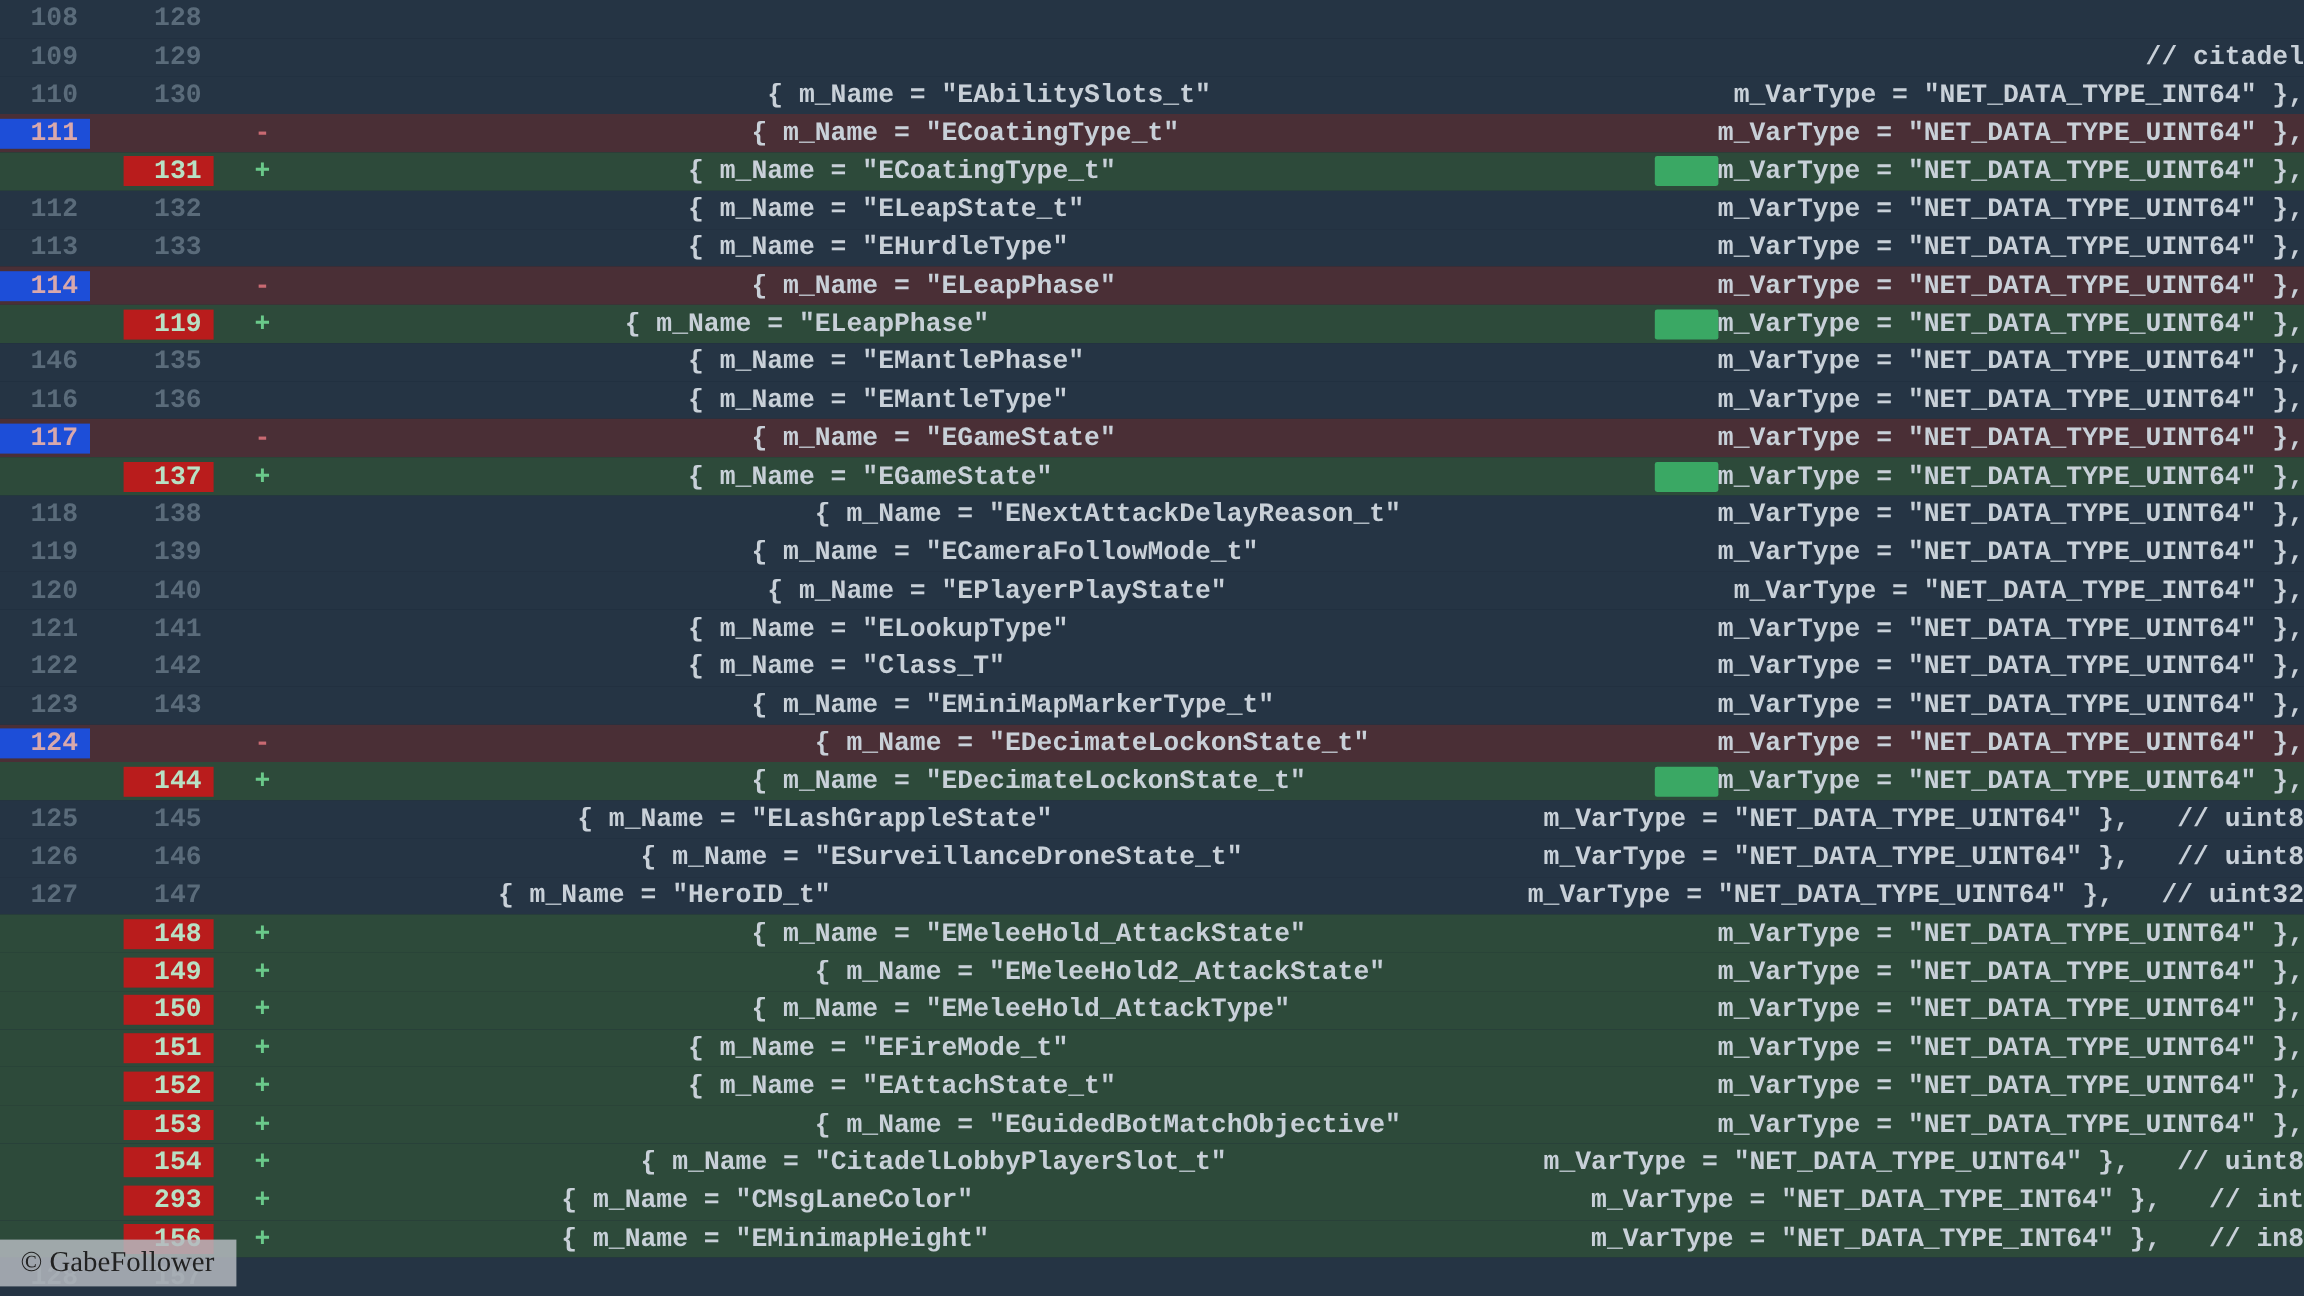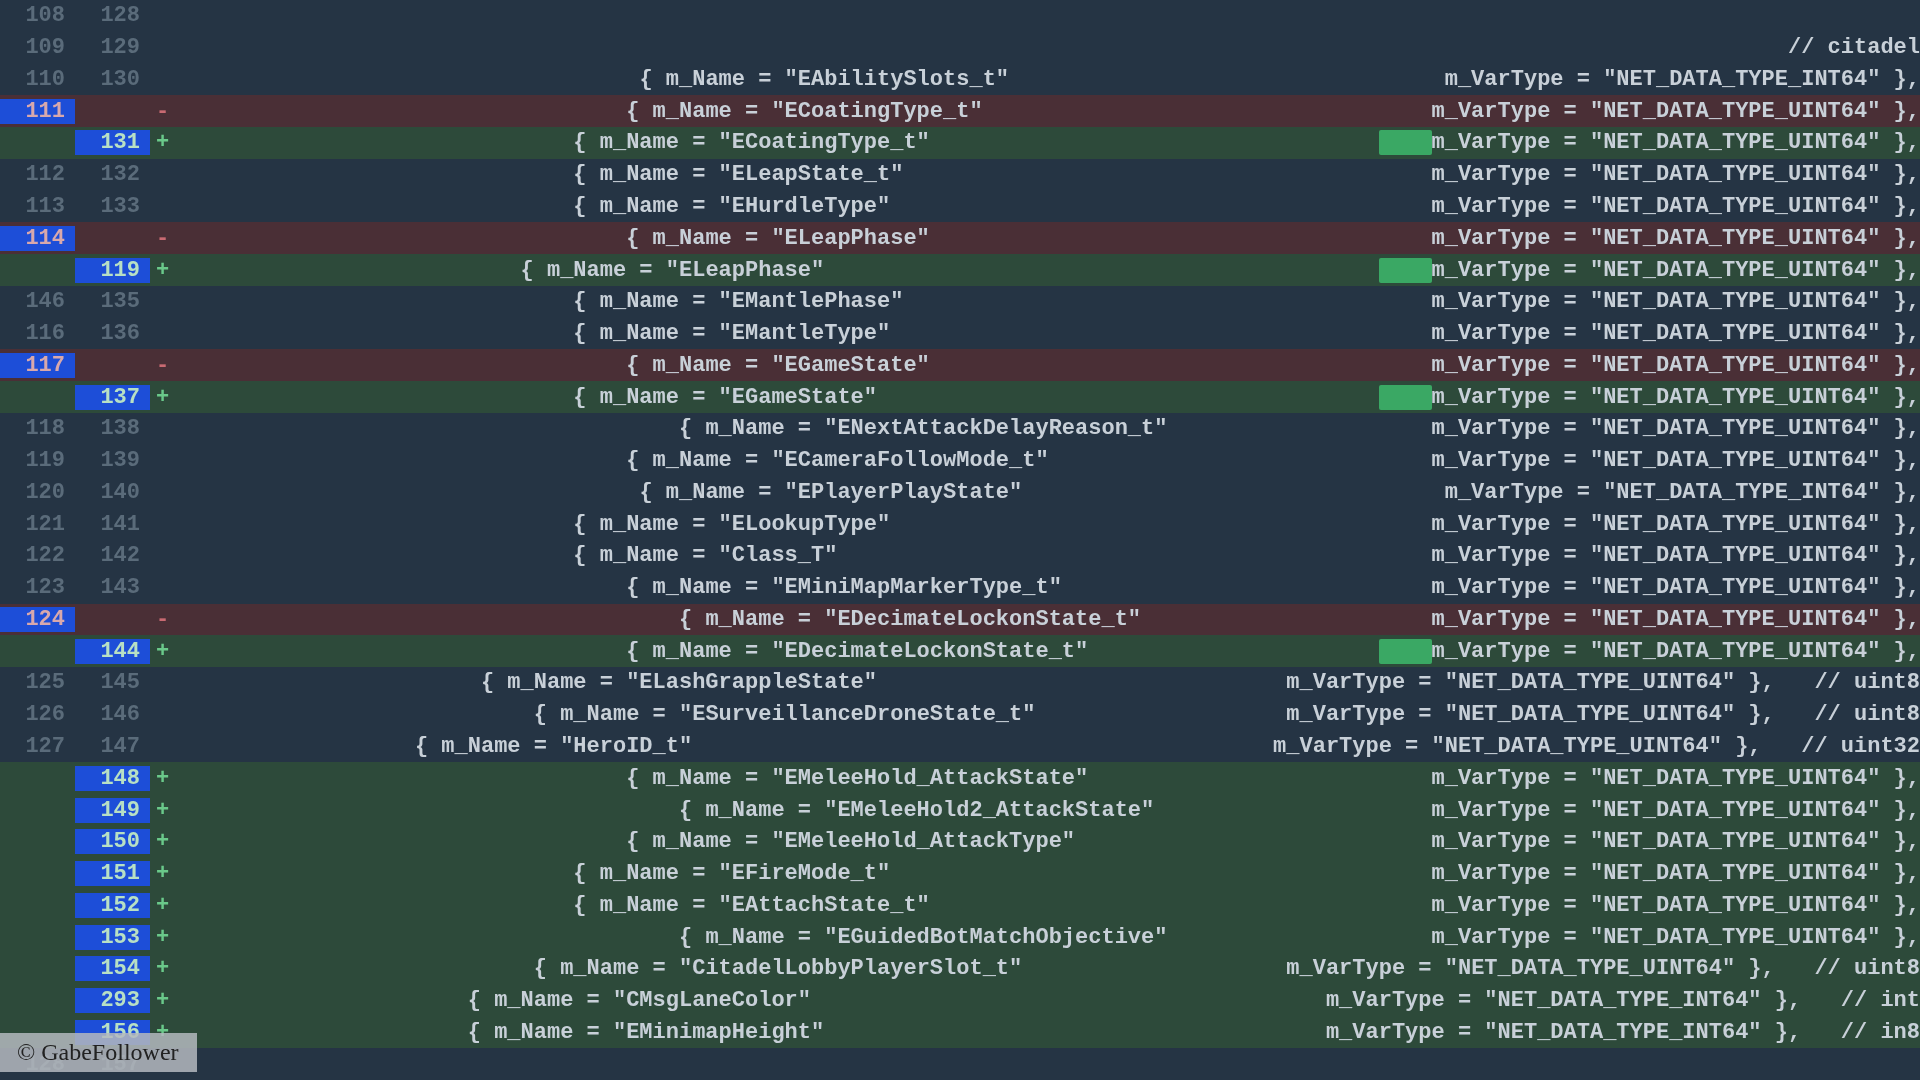--- a/index.html
+++ b/index.html
@@ -16,20 +16,21 @@
     flex-direction: column;
     width: 100%;
     height: 100%;
   }
   .row {
     display: flex;
     align-items: center;
     height: 32.6px;
     white-space: pre;
     font-weight: 600;
+    gap: 28px;
   }
   .ln-old, .ln-new {
     width: 75px;
     text-align: right;
     padding-right: 10px;
     color: #5a6b7a;
     font-weight: 600;
     flex-shrink: 0;
   }
   .sign {
@@ -58,21 +59,21 @@
   .row.del .sign {
     color: #c96a72;
   }
   .row.add {
     background: #2d4a3a;
   }
   .row.add .ln-old {
     background: #2d4a3a;
   }
   .row.add .ln-new {
-    background: #1d4ed8;
+    background: #b91c1c;
     color: #b8e0c4;
   }
   .row.add .sign {
     color: #6ac98a;
   }
   .row.unchanged {
     background: #253444;
   }
   .row.unchanged .sign { color: transparent; }
   .hl {

